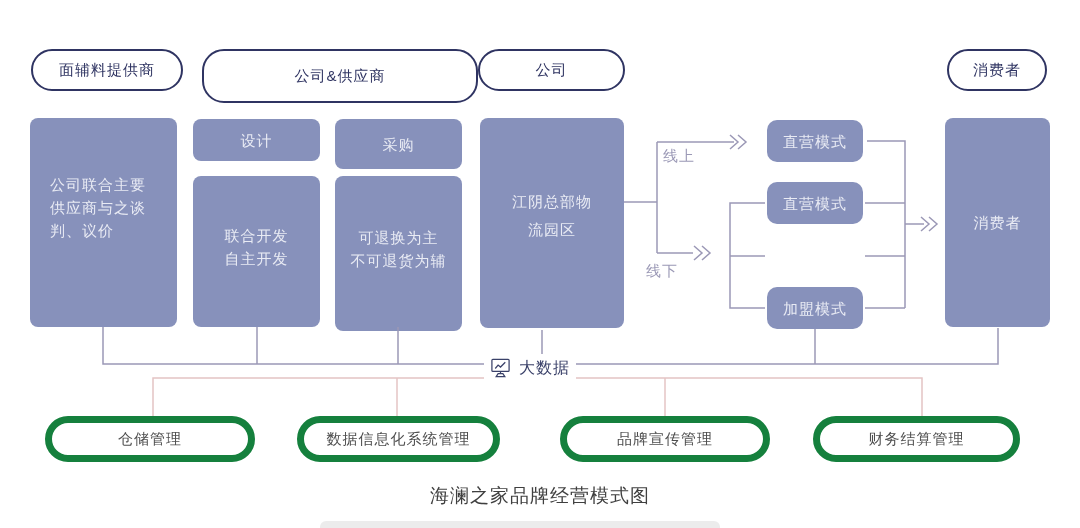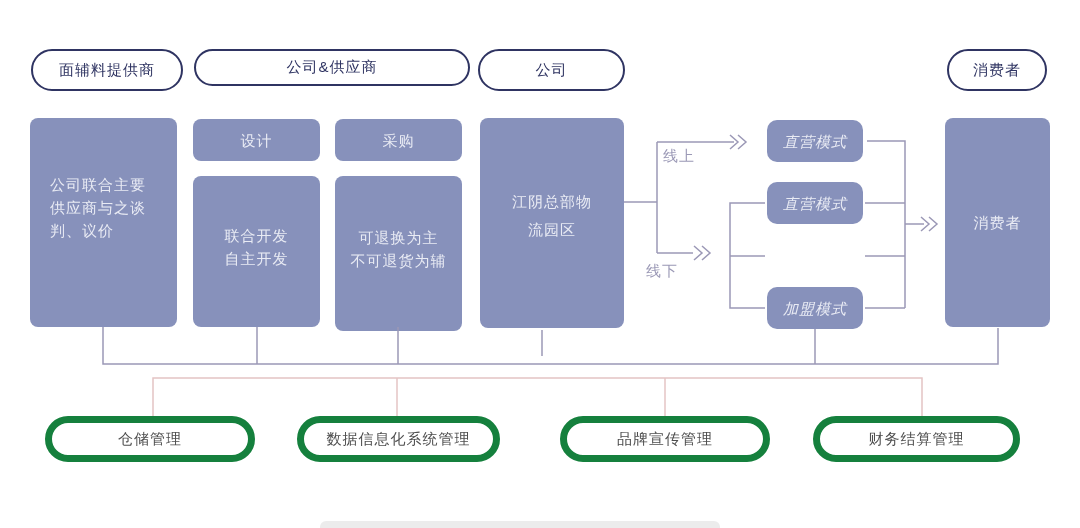--- a/index.html
+++ b/index.html
@@ -10,21 +10,21 @@
   .pill-top{
     position:absolute;box-sizing:border-box;background:#ffffff;
     border:2px solid #2F3462;border-radius:22px;color:#2F3462;
     display:flex;align-items:center;justify-content:center;font-size:15px;letter-spacing:1px;
   }
   .bluebox{
     position:absolute;box-sizing:border-box;background:#8791BB;border-radius:8px;
     color:#E9EBF4;display:flex;flex-direction:column;align-items:center;justify-content:center;
     font-size:15px;line-height:23px;letter-spacing:1px;
   }
-  .bluebox.mode{border-radius:10px;font-style:italic;}
+  .bluebox.mode{border-radius:10px;}
   .bluebox.align-left{align-items:flex-start;padding-left:20px;padding-bottom:30px;}
   .bluebox.dev{padding-bottom:10px;}
   .bluebox.logi{padding-bottom:14px;line-height:28px;}
   .chlabel{position:absolute;color:#9B99B6;font-size:15px;letter-spacing:1px;}
   .svglayer{position:absolute;left:0;top:0;pointer-events:none;}
   .bigdata{
     position:absolute;left:484px;top:354px;height:28px;background:#ffffff;
     display:flex;align-items:center;gap:8px;padding:0 6px;color:#3A4169;font-size:16px;letter-spacing:1px;
   }
   .pill-bottom{
@@ -42,40 +42,40 @@
   }
 </style>
 </head>
 <body>
 
 <div class="stage">
 
   <div class="pill-top" style="left:31px;top:49px;width:152px;height:42px;">
     <span>面辅料提供商</span>
   </div>
-  <div class="pill-top" style="left:194px;top:49px;width:276px;height:37px;">
+  <div class="pill-top" style="left:202px;top:49px;width:276px;height:54px;">
     <span>公司&amp;供应商</span>
   </div>
   <div class="pill-top" style="left:478px;top:49px;width:147px;height:42px;">
     <span>公司</span>
   </div>
   <div class="pill-top" style="left:947px;top:49px;width:100px;height:42px;">
     <span>消费者</span>
   </div>
 
   <div class="bluebox align-left" style="left:30px;top:118px;width:147px;height:209px;">
     <div>公司联合主要</div>
     <div>供应商与之谈</div>
     <div>判、议价</div>
   </div>
 
   <div class="bluebox" style="left:193px;top:119px;width:127px;height:42px;">
     <div>设计</div>
   </div>
-  <div class="bluebox" style="left:335px;top:119px;width:127px;height:42px;text-align:right;">
+  <div class="bluebox" style="left:335px;top:119px;width:127px;height:50px;text-align:right;">
     <div>采购</div>
   </div>
 
   <div class="bluebox dev" style="left:193px;top:176px;width:127px;height:151px;">
     <div>联合开发</div>
     <div>自主开发</div>
   </div>
   <div class="bluebox dev" style="left:335px;top:176px;width:127px;height:155px;">
     <div>可退换为主</div>
     <div>不可退货为辅</div>
@@ -135,30 +135,42 @@
 
       <path d="M153 416 V378 H922 V416"></path>
       <path d="M397 378 V416"></path>
       <path d="M665 378 V416"></path>
     </g>
   </svg>
 
   <div class="chlabel" style="left:663px;top:147px;">线上</div>
   <div class="chlabel" style="left:646px;top:262px;">线下</div>
 
+  <div class="bigdata">
+    <svg width="21" height="22" viewBox="0 0 22 23">
+      <g stroke="#3A4169" stroke-width="1.3" fill="none">
+        <rect x="2" y="2.5" width="18" height="12.5" rx="1"></rect>
+        <polyline points="5.5,12 8.5,8.5 11,10.5 16,5.5"></polyline>
+        <path d="M11 15 V17.5"></path>
+        <path d="M8.5 17.5 H13.5 L15.5 20.5 H6.5 Z"></path>
+      </g>
+    </svg>
+    <span>大数据</span>
+  </div>
 
   <div class="pill-bottom" style="left:45px;top:416px;width:210px;height:46px;">
     <span>仓储管理</span>
   </div>
   <div class="pill-bottom" style="left:297px;top:416px;width:203px;height:46px;">
     <span>数据信息化系统管理</span>
   </div>
   <div class="pill-bottom" style="left:560px;top:416px;width:210px;height:46px;">
     <span>品牌宣传管理</span>
   </div>
   <div class="pill-bottom" style="left:813px;top:416px;width:207px;height:46px;">
     <span>财务结算管理</span>
   </div>
 
+  <div class="caption">海澜之家品牌经营模式图</div>
 
   <div class="bottom-bar"></div>
 
 </div>
 
 </body></html>

